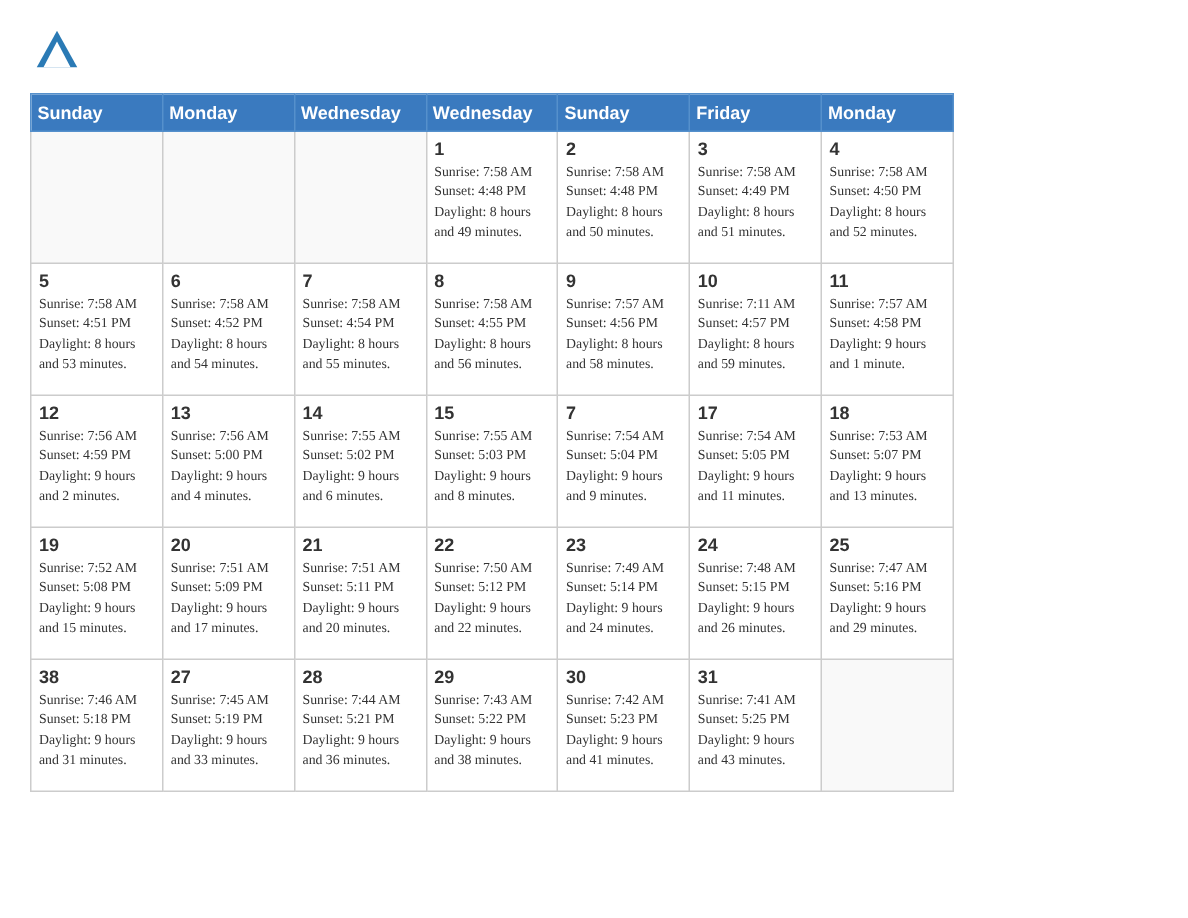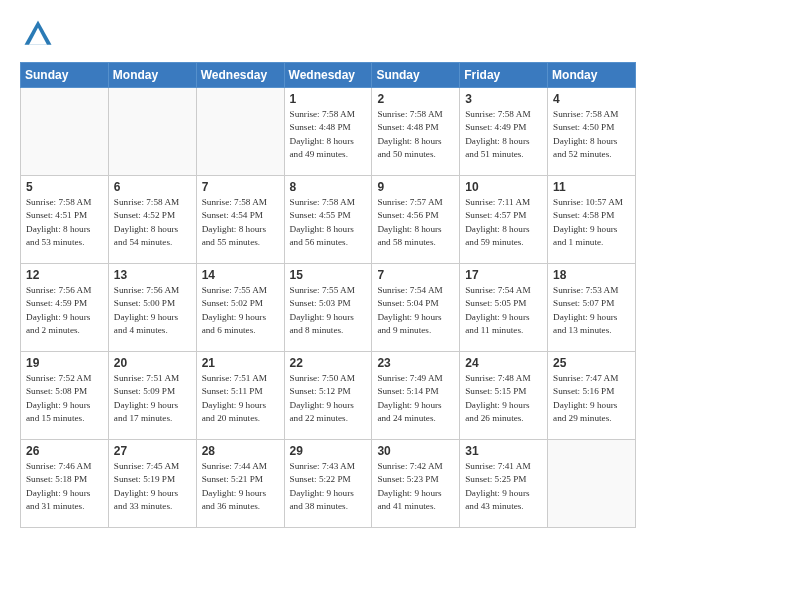--- a/index.html
+++ b/index.html
@@ -199,21 +199,21 @@
           </td>
           <td>
             <span class="day-number">10</span>
             <div class="day-info">Sunrise: 7:11 AM
 Sunset: 4:57 PM
 Daylight: 8 hours
 and 59 minutes.</div>
           </td>
           <td>
             <span class="day-number">11</span>
-            <div class="day-info">Sunrise: 10:57 AM
+            <div class="day-info">Sunrise: 7:57 AM
 Sunset: 4:58 PM
 Daylight: 9 hours
 and 1 minute.</div>
           </td>
         </tr>
         <tr class="week-row">
           <td>
             <span class="day-number">12</span>
             <div class="day-info">Sunrise: 7:56 AM
 Sunset: 4:59 PM
@@ -309,21 +309,21 @@
           <td>
             <span class="day-number">25</span>
             <div class="day-info">Sunrise: 7:47 AM
 Sunset: 5:16 PM
 Daylight: 9 hours
 and 29 minutes.</div>
           </td>
         </tr>
         <tr class="week-row">
           <td>
-            <span class="day-number">26</span>
+            <span class="day-number">38</span>
             <div class="day-info">Sunrise: 7:46 AM
 Sunset: 5:18 PM
 Daylight: 9 hours
 and 31 minutes.</div>
           </td>
           <td>
             <span class="day-number">27</span>
             <div class="day-info">Sunrise: 7:45 AM
 Sunset: 5:19 PM
 Daylight: 9 hours

